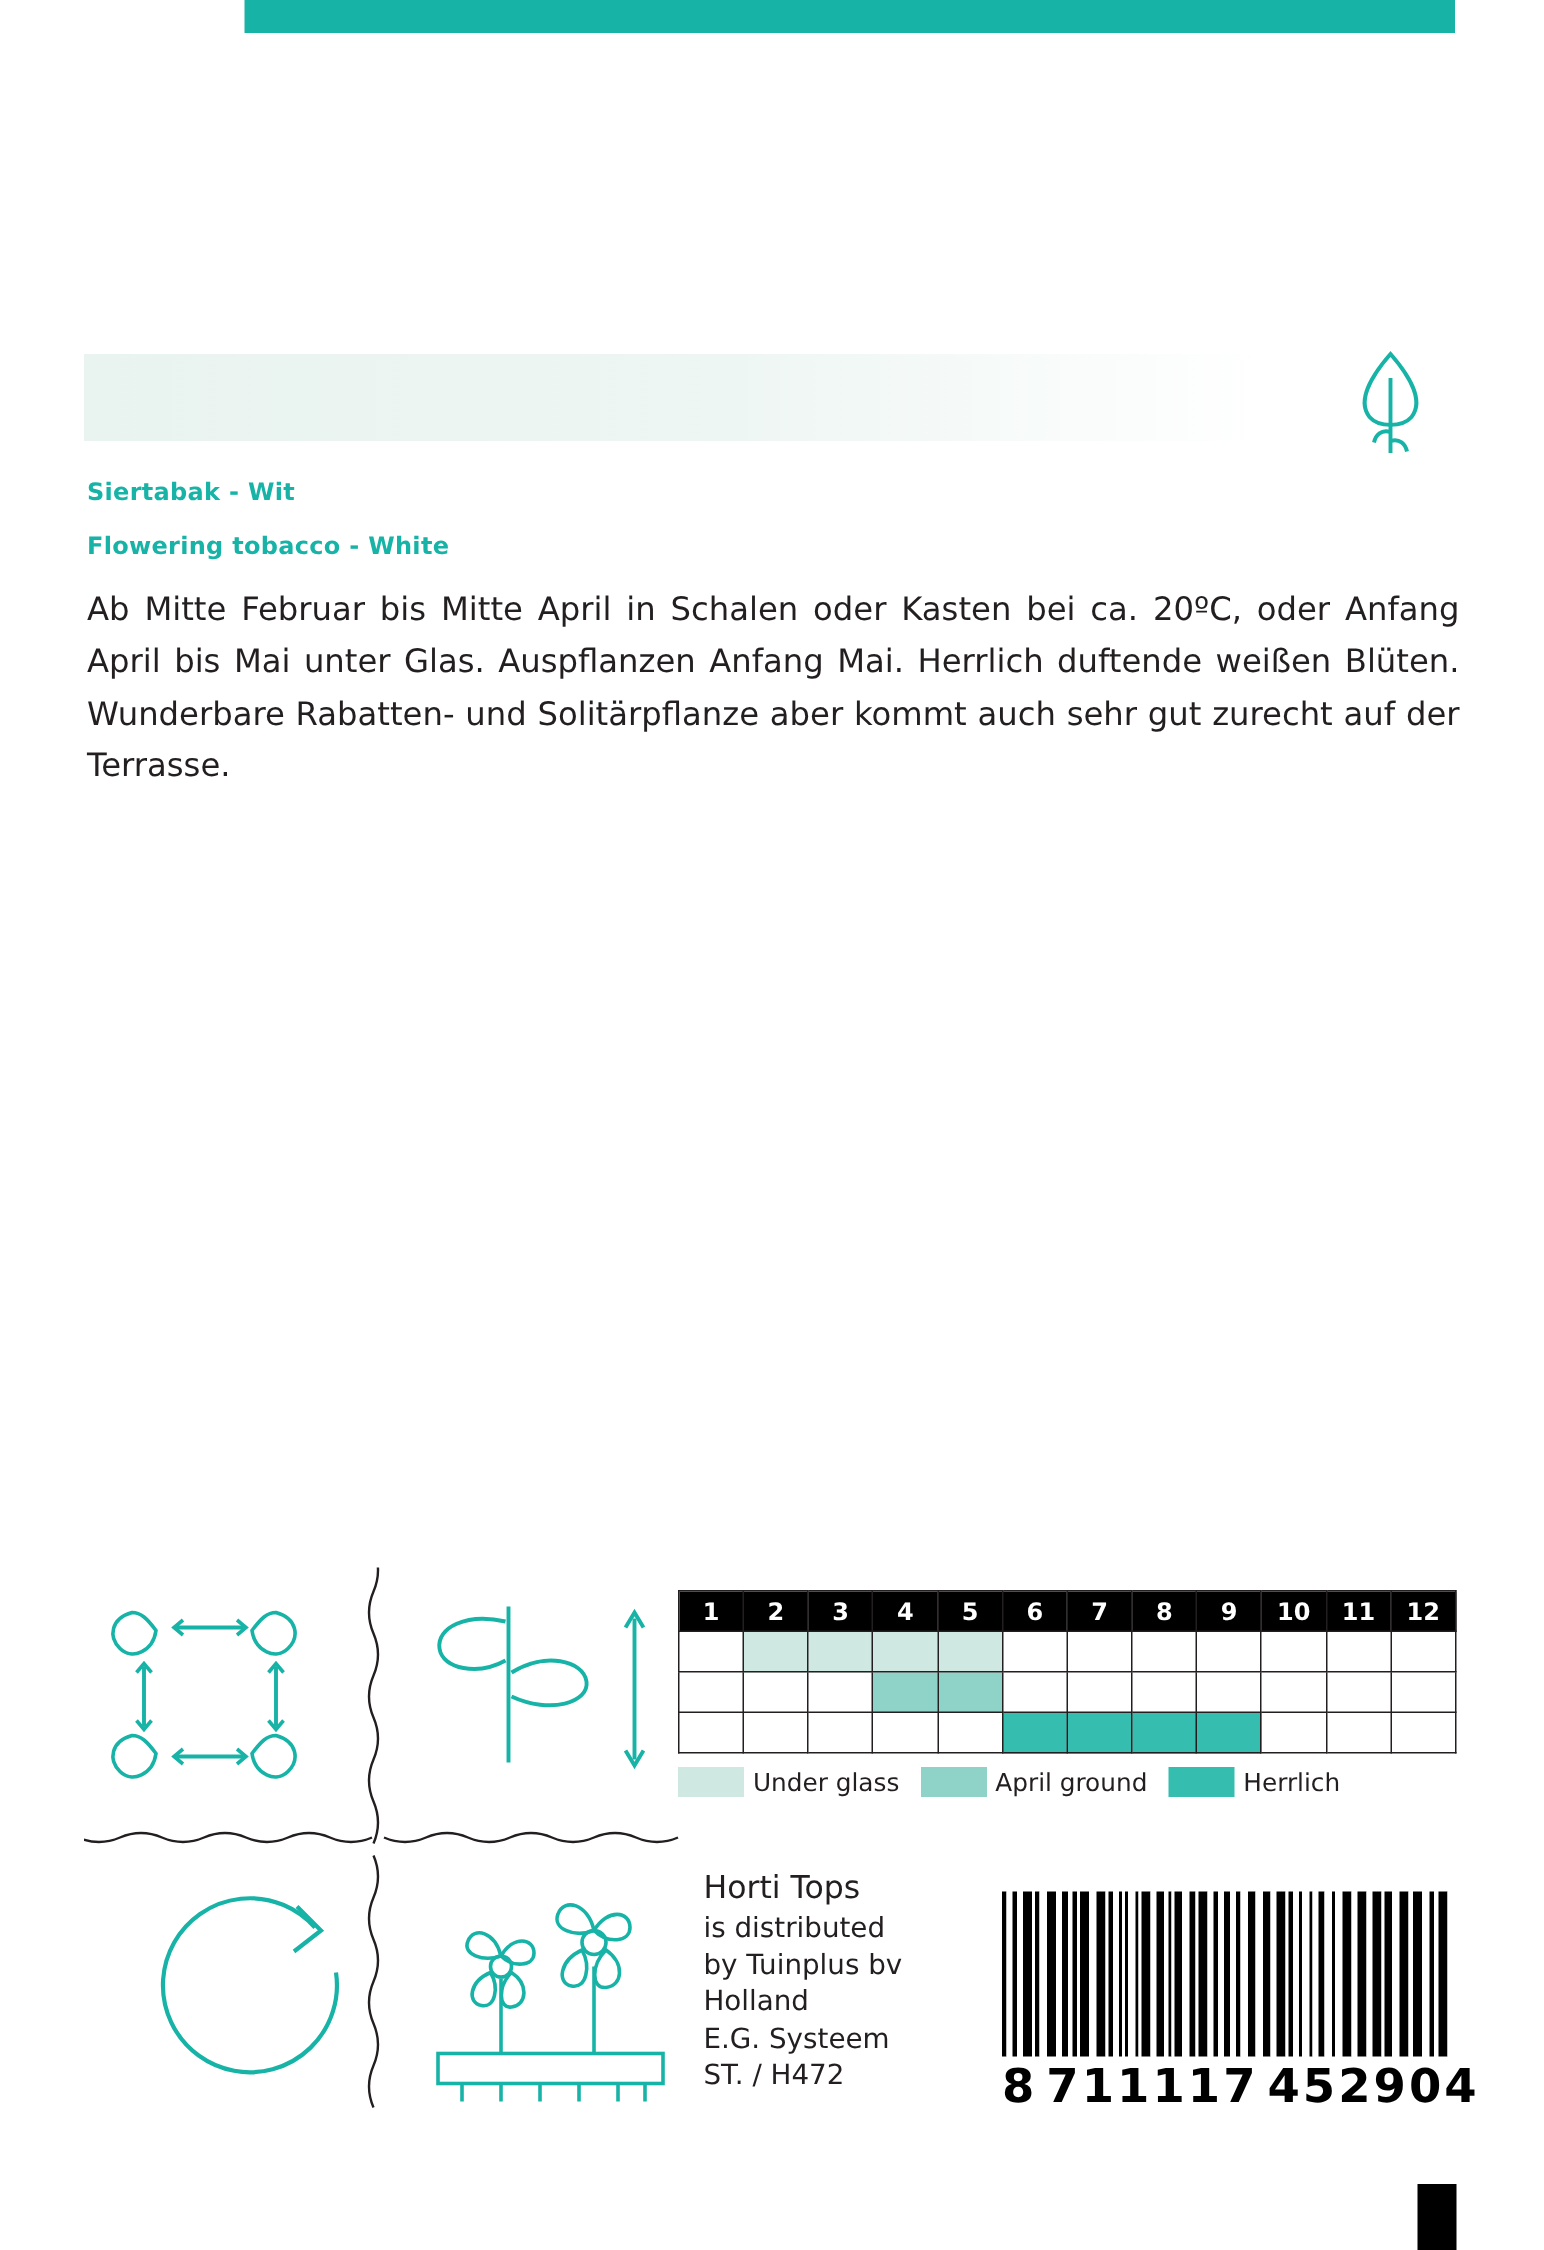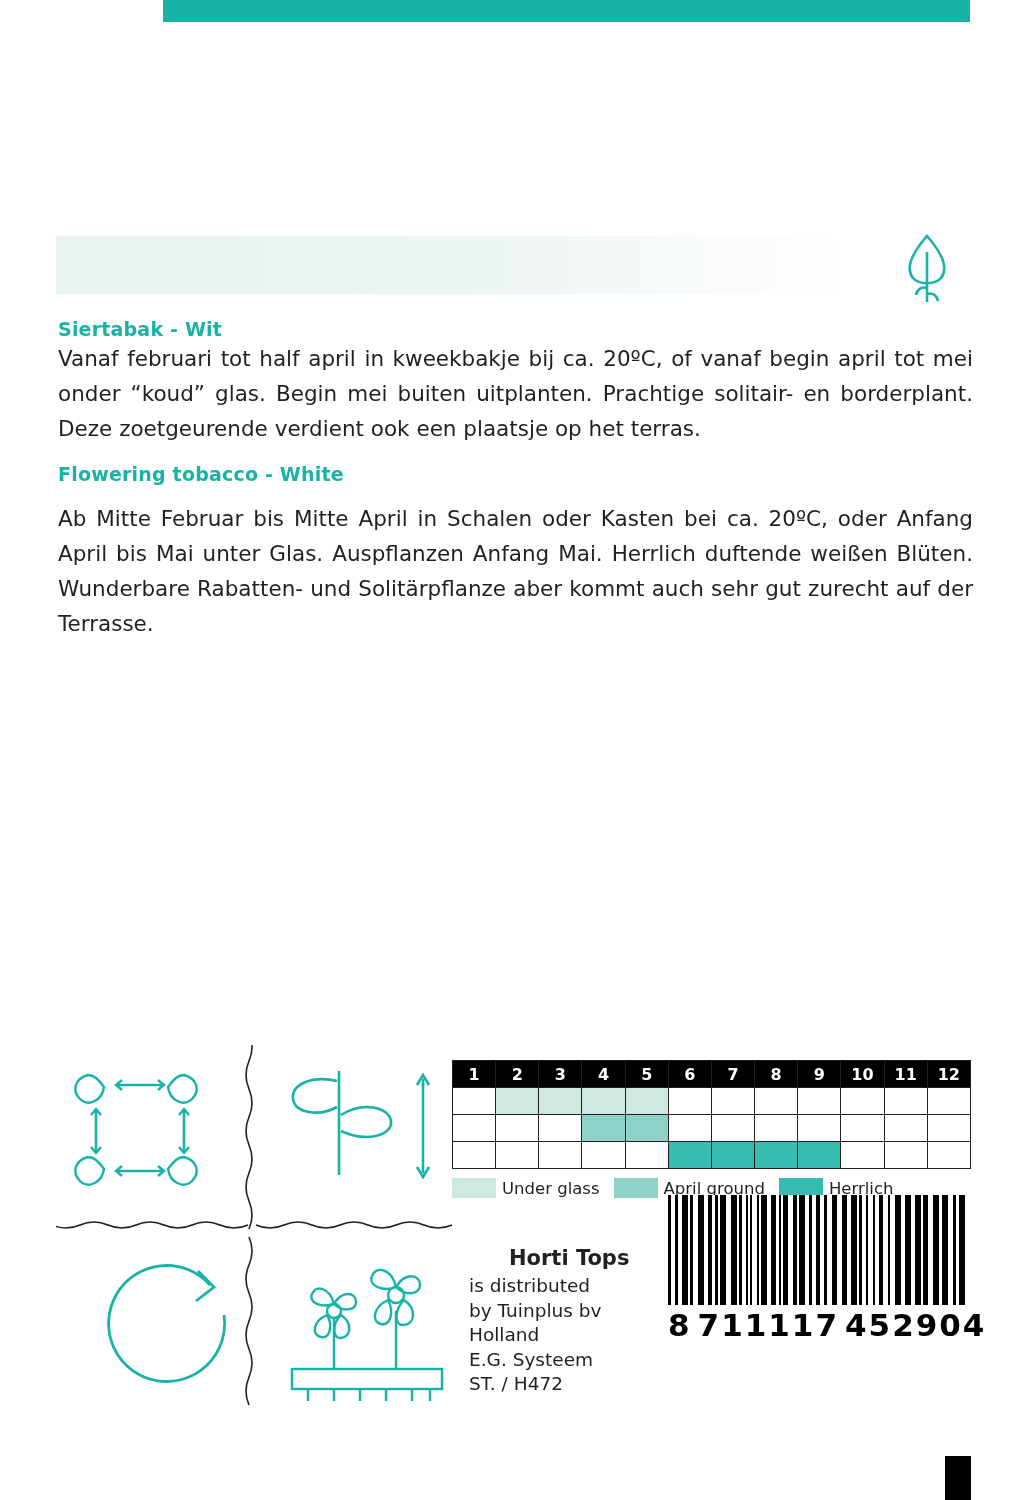--- a/index.html
+++ b/index.html
@@ -38,21 +38,21 @@
     position:absolute;right:8px;top:-6px;width:72px;height:80px;
   }
 
   
   .blocks{
     position:absolute;top:318px;left:58px;width:915px;
   }
   .block{margin-bottom:17px;}
   .block h2{
     margin:0 0 2px 0;
-    font-size:19px;
+    font-size:16px;
     color:#18b3a7;
     font-weight:bold;
     letter-spacing:0.2px;
   }
   .block p{
     margin:0;
     font-size:21.5px;
     line-height:1.62;
     color:#231f20;
     text-align:justify;
@@ -90,24 +90,24 @@
   .legend .sw{
     width:44px;height:20px;display:inline-block;margin-right:6px;
   }
   .legend .item{display:flex;align-items:center;margin-right:14px;}
 
   
   .brand{
     position:absolute;left:469px;top:1245px;width:190px;
     font-size:18.5px;line-height:1.33;color:#231f20;
   }
-  .brand .bname{font-weight:bold;font-size:21px;display:block;margin-bottom:1px;margin-left:40px;}
+  .brand .bname{font-weight:normal;font-size:21px;display:block;margin-bottom:1px;}
 
   .barcode-wrap{
-    position:absolute;left:668px;top:1195px;width:305px;
+    position:absolute;left:668px;top:1261px;width:305px;
   }
   .bars{height:110px;display:flex;align-items:flex-end;}
   .bars i{display:block;height:110px;background:#000;margin-right:0;}
   .barnum{
     font-size:31px;letter-spacing:2px;font-weight:bold;color:#000;
     margin-top:2px;white-space:nowrap;
   }
   .barnum span{margin-right:6px;}
 </style>
 </head>
@@ -124,21 +124,20 @@
       <path d="M36 58 C30 56, 26 60, 25 65" fill="none" stroke="#18b3a7" stroke-width="2.6"></path>
       <path d="M36 64 C42 62, 46 66, 47 71" fill="none" stroke="#18b3a7" stroke-width="2.6"></path>
     </svg>
   </div>
 </div>
 
 <div class="blocks">
 
   <div class="block">
     <h2>Siertabak - Wit</h2>
-    <p>Vanaf februari tot half april in kweekbakje bij ca. 20ºC, of vanaf begin april tot mei onder “koud” glas. Begin mei buiten uitplanten. Prachtige solitair- en borderplant. Deze zoetgeurende verdient ook een plaatsje op het terras.</p>
   </div>
 
   <div class="block">
   </div>
 
   <div class="block">
     <h2>Flowering tobacco - White</h2>
   </div>
 
   <div class="block">

